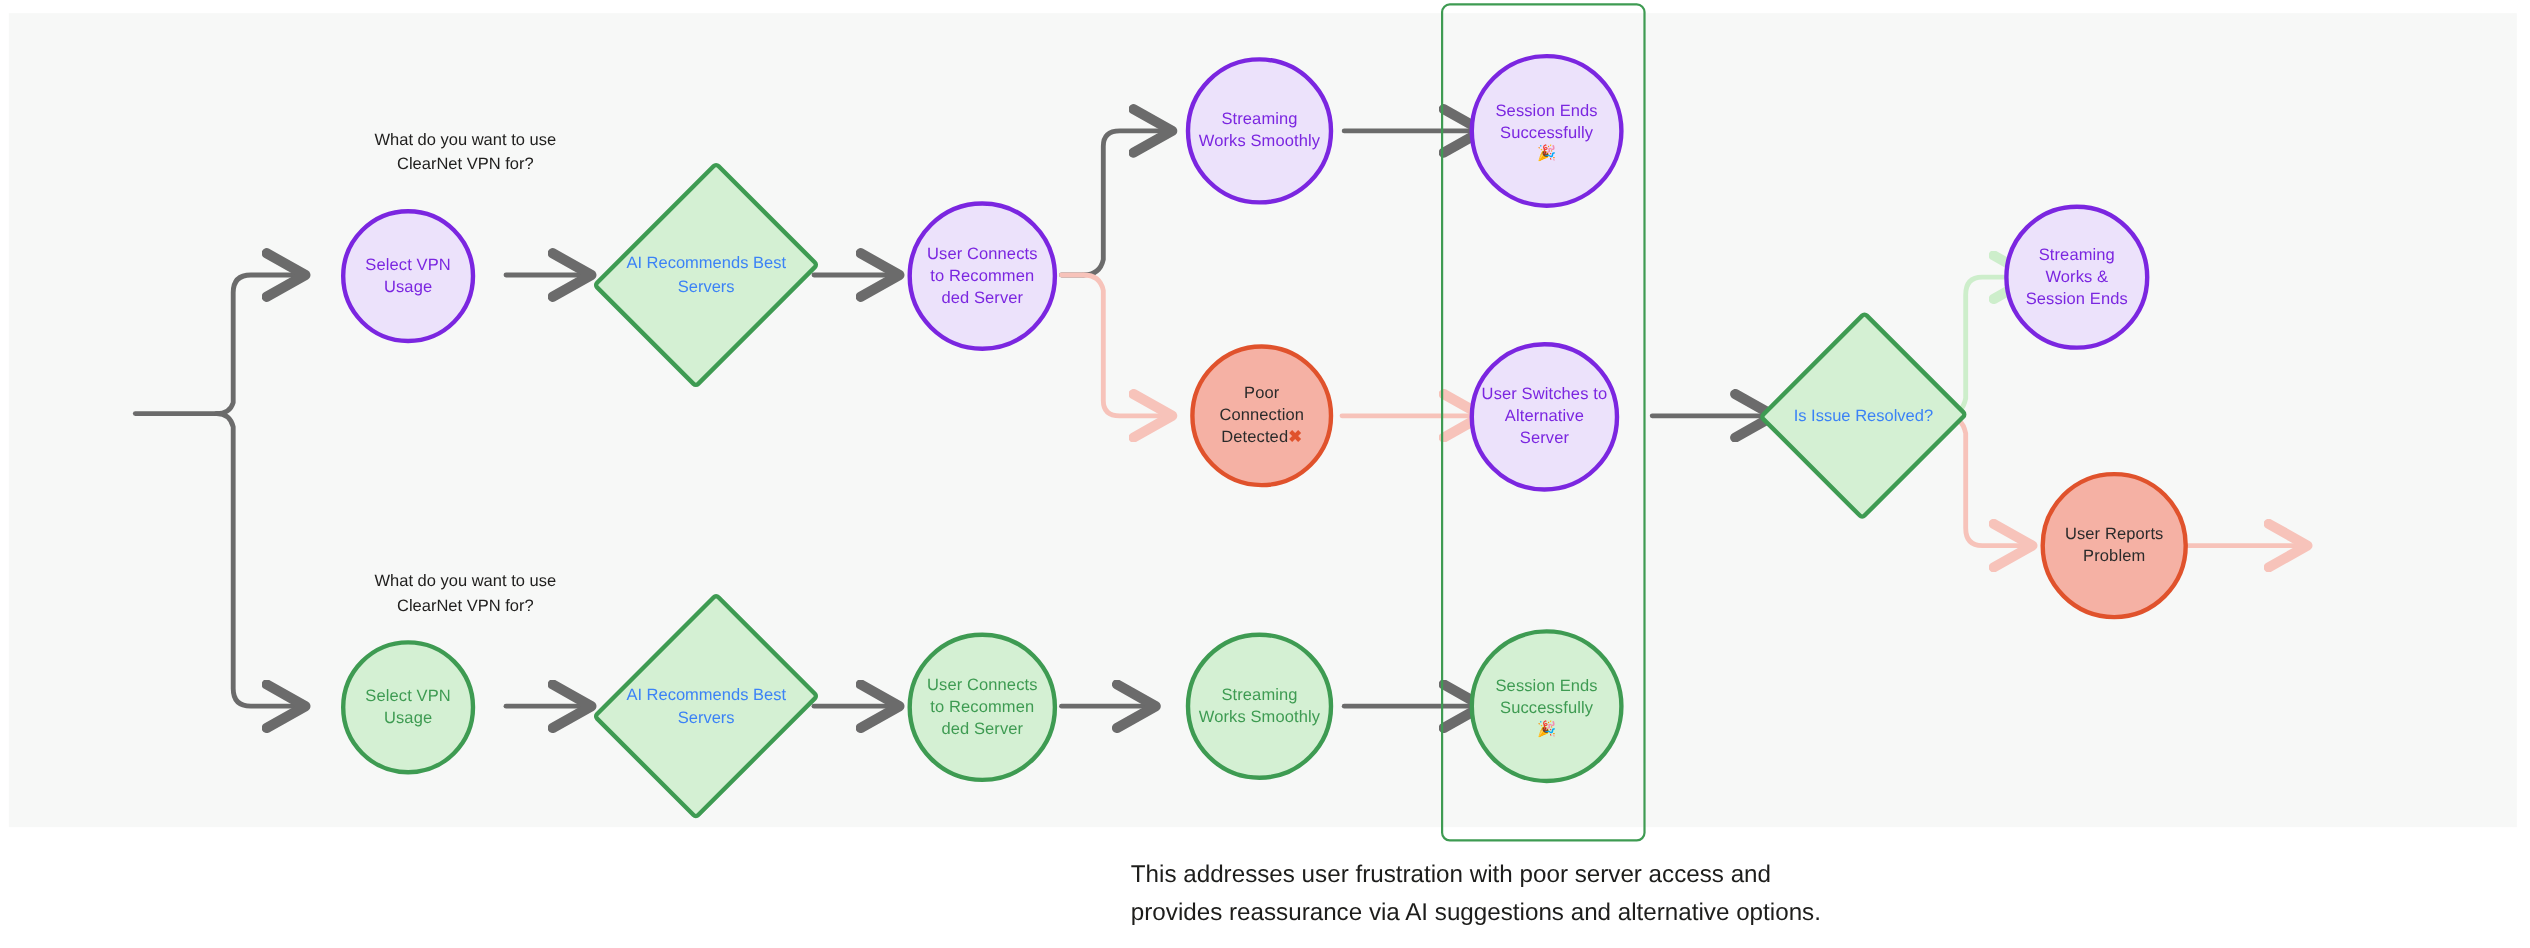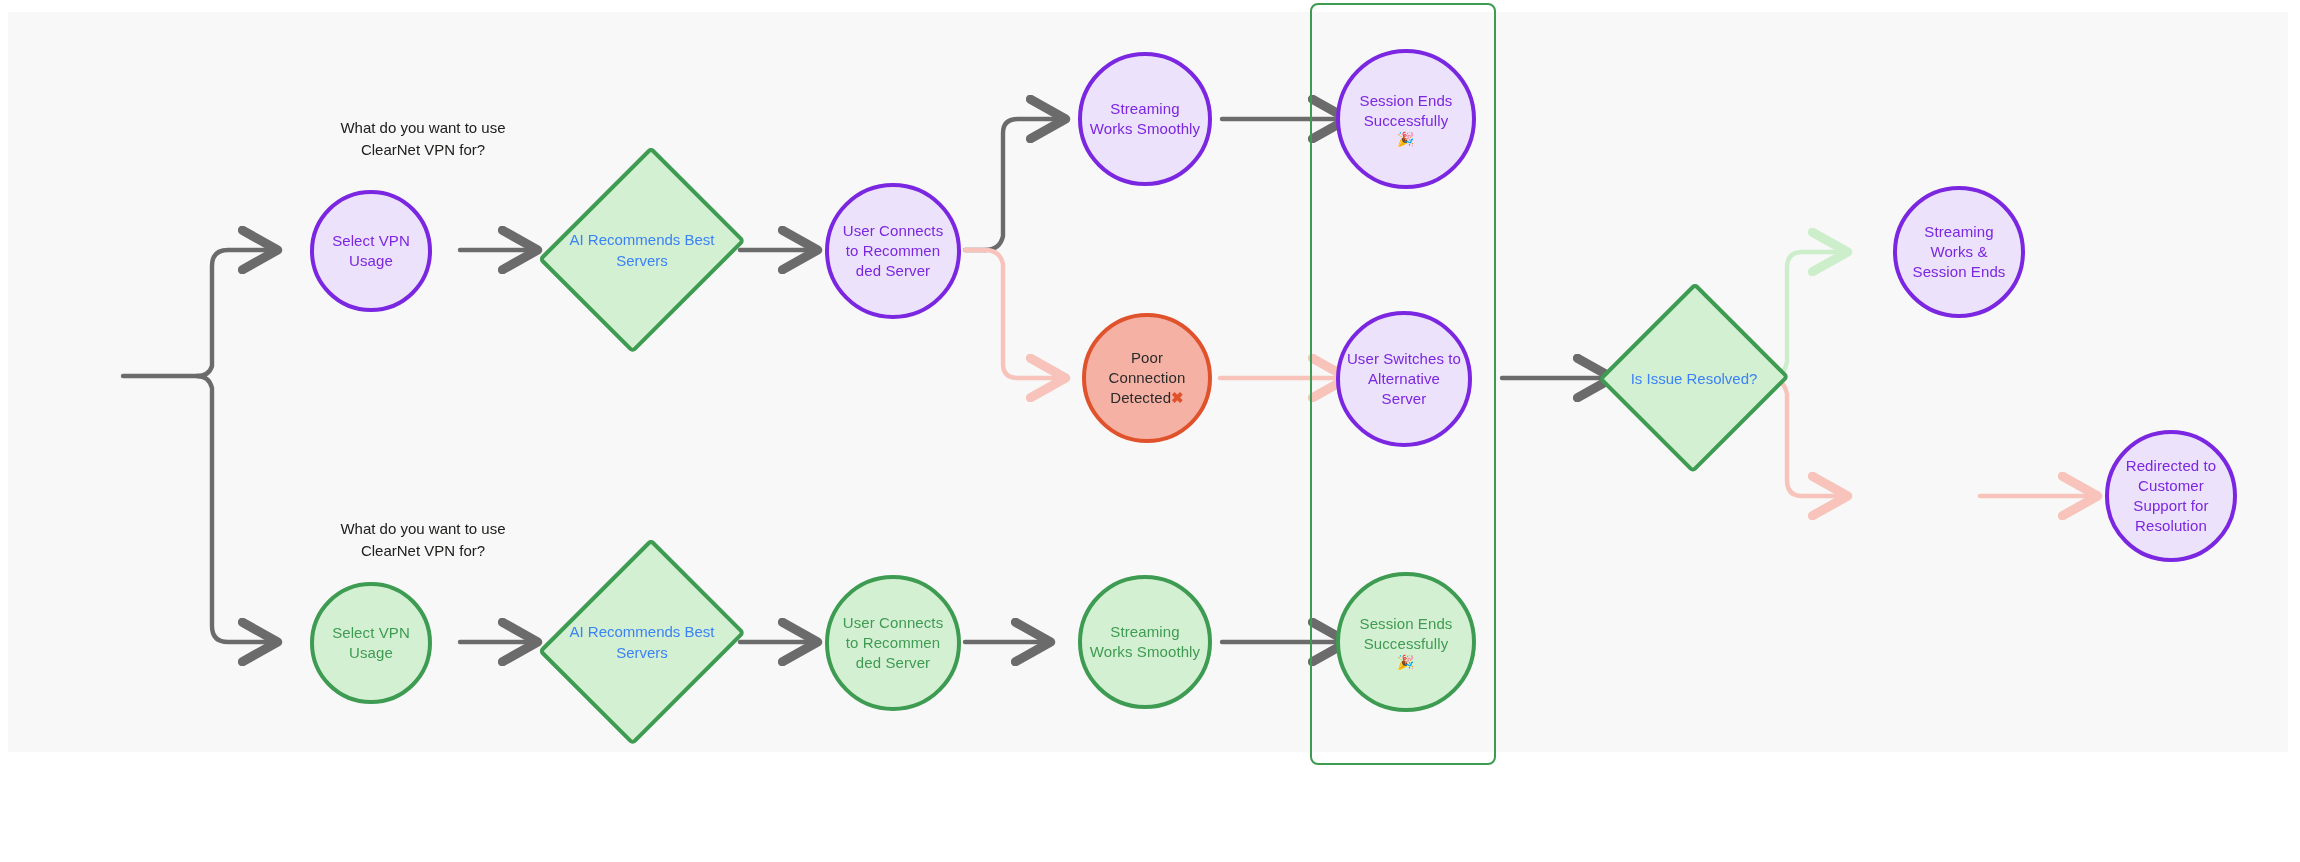--- a/index.html
+++ b/index.html
@@ -213,34 +213,32 @@
 Alternative
 Server</span>
   </div>
 
   <div class="diamond-wrap" style="left:1599px; top:281px; width:190px; height:194px;">
     <div class="diamond-shape" style="background:#d4f0d3; border-color:#3e9b52;"></div>
     <div class="diamond-text">Is Issue
 Resolved?</div>
   </div>
 
-  <div class="node node-circle v-purple" style="left:1893px; top:186px; width:132px; height:132px;">
+  <div class="node node-circle v-purple" style="left:1822px; top:186px; width:132px; height:132px;">
     <span class="node-label">Streaming
 Works &amp;
 Session
 Ends</span>
   </div>
 
-
-  <div class="node node-circle v-purple" style="left:2105px; top:430px; width:132px; height:132px;">
-    <span class="node-label">Redirected
-to Customer
-Support for
-Resolution</span>
-  </div>
+  <div class="node node-circle v-red" style="left:1855px; top:429px; width:134px; height:134px;">
+    <span class="node-label">User Reports
+Problem</span>
+  </div>
+
 
   <div class="node node-circle v-green" style="left:310px; top:582px; width:122px; height:122px;">
     <span class="node-label">Select VPN
 Usage</span>
   </div>
 
   <div class="diamond-wrap" style="left:547px; top:529px; width:190px; height:226px;">
     <div class="diamond-shape" style="background:#d4f0d3; border-color:#3e9b52;"></div>
     <div class="diamond-text">AI
 Recommends
@@ -260,14 +258,16 @@
 Smoothly</span>
   </div>
 
   <div class="node node-circle v-green" style="left:1336px; top:572px; width:140px; height:140px; flex-direction:column;">
     <span class="node-label">Session
 Ends
 Successfully</span>
     <span class="emoji">🎉</span>
   </div>
 
+  <div id="caption">This addresses user frustration with poor server access and
+provides reassurance via AI suggestions and alternative options.</div>
 
 </div>
 
 </body></html>

